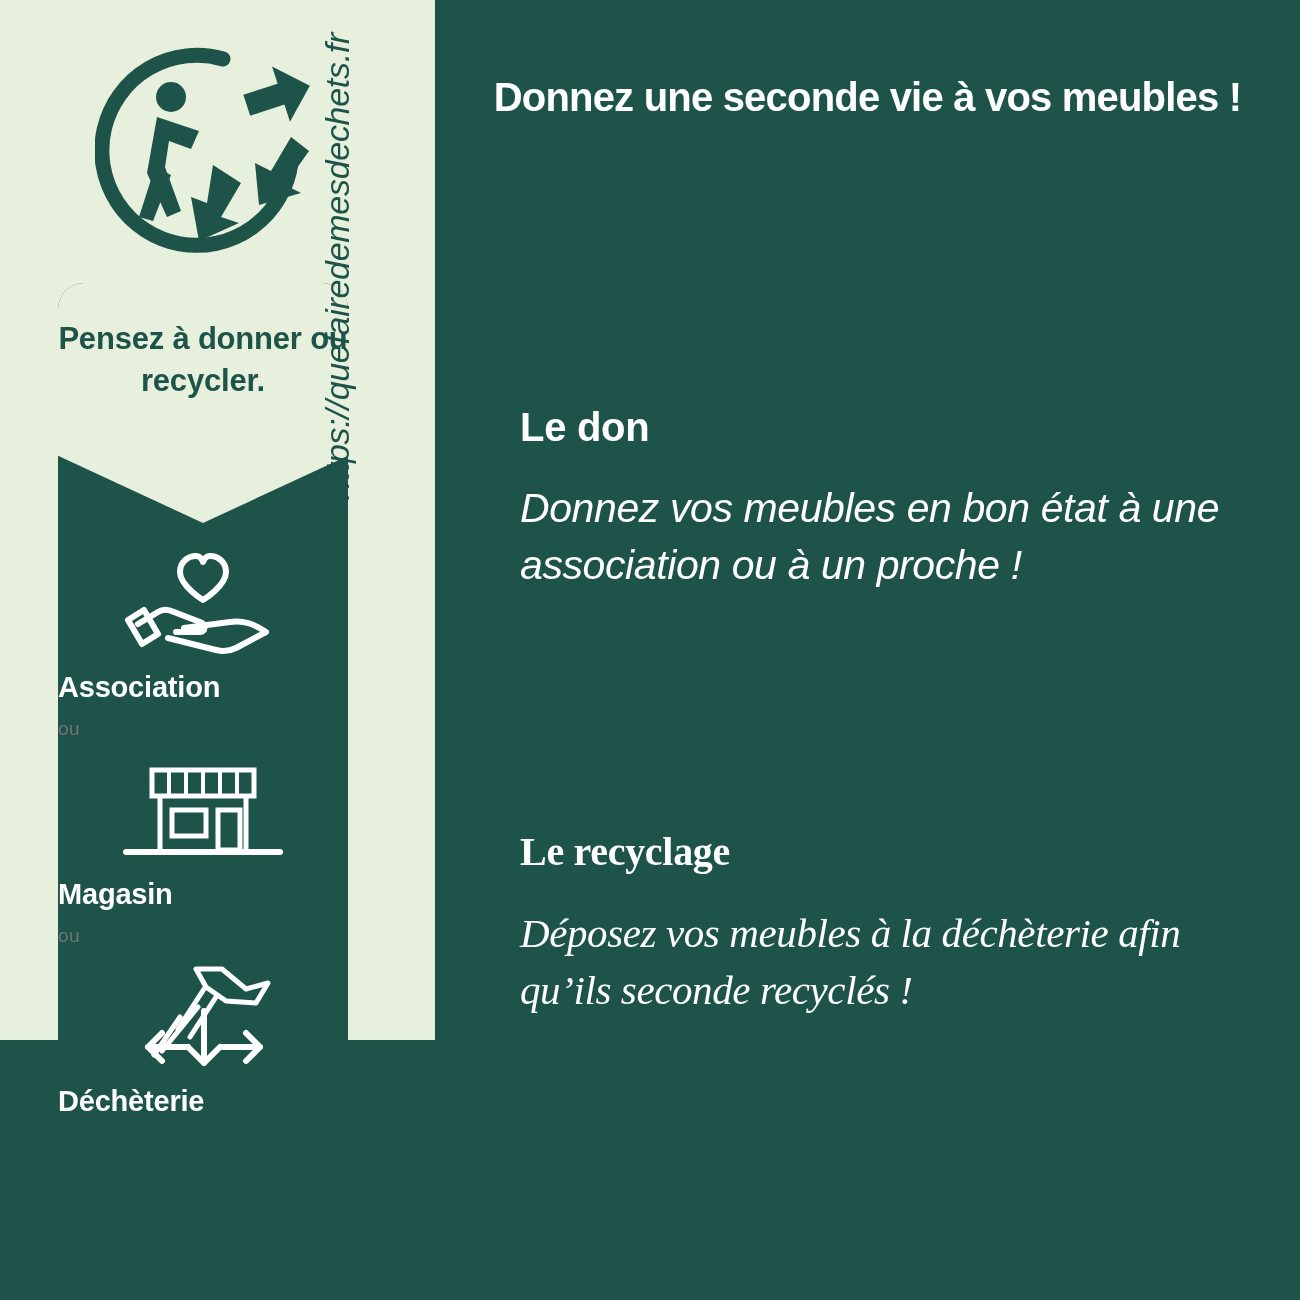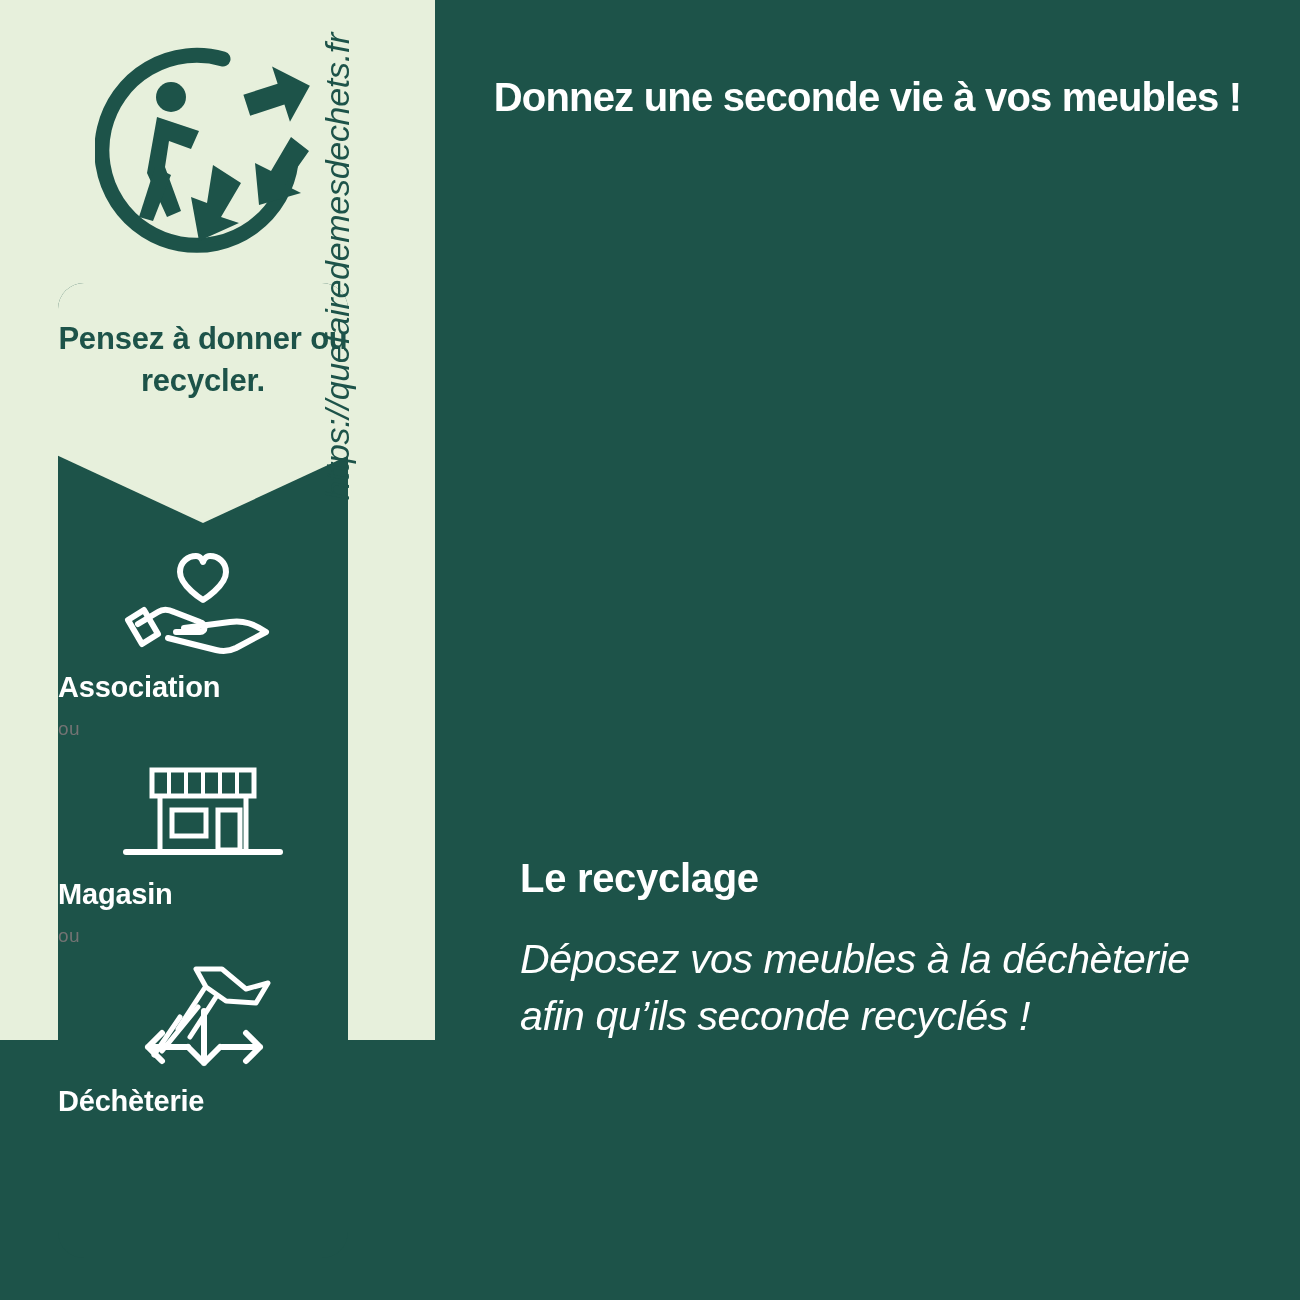--- a/index.html
+++ b/index.html
@@ -133,21 +133,21 @@
     font-weight: bold;
     line-height: 1.28;
     letter-spacing: -0.8px;
   }
   .section {
     position: absolute;
     left: 85px;
     width: 700px;
   }
   .section.one { top: 405px; }
-  .section.two { top: 856px; }
+  .section.two { top: 828px; font-family: Liberation Serif, serif; }
   .section-head {
     color: #ffffff;
     font-size: 40px;
     font-weight: bold;
     letter-spacing: -0.3px;
   }
   .section-body {
     color: #ffffff;
     font-size: 41px;
     font-style: italic;
@@ -236,20 +236,24 @@
       </div>
 
     </div>
 
     <div class="vertical-url">https://quefairedemesdechets.fr</div>
   </div>
 
   <div class="right-panel">
     <div class="title">Donnez une seconde vie à vos meubles !</div>
 
+    <div class="section one">
+      <div class="section-head">Le don</div>
+      <div class="section-body">Donnez vos meubles en bon état à une association ou à un proche !</div>
+    </div>
 
     <div class="section two">
       <div class="section-head">Le recyclage</div>
       <div class="section-body">Déposez vos meubles à la déchèterie afin qu’ils seconde recyclés !</div>
     </div>
   </div>
 
 </div>
 
 </body></html>

